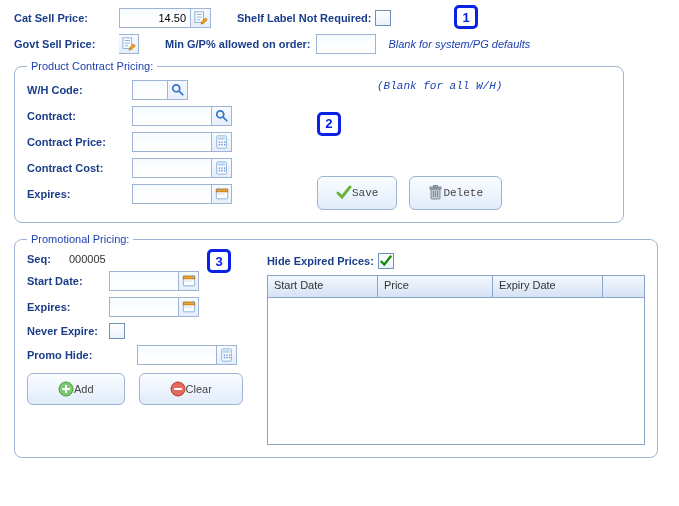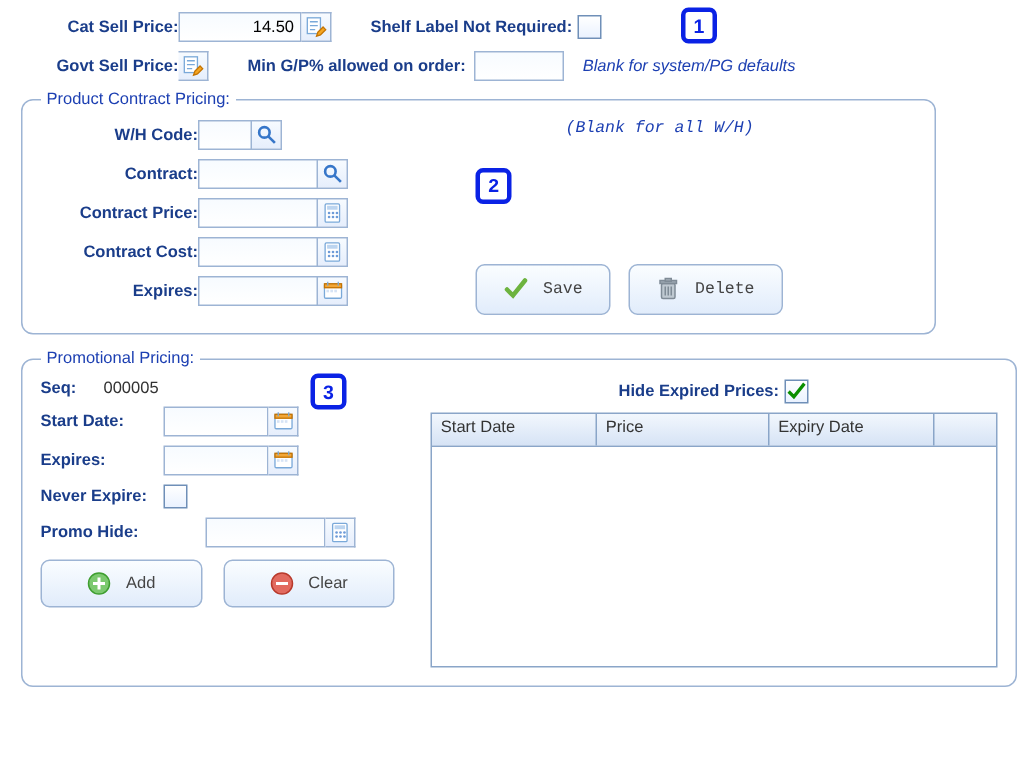--- a/index.html
+++ b/index.html
@@ -15,21 +15,21 @@
   .row {
     display: flex;
     align-items: center;
     margin-bottom: 6px;
   }
   .lbl {
     color: #1a3d8a;
     font-weight: bold;
     white-space: nowrap;
   }
-  .ileft { width: 105px; text-align: right; }
+  .ileft { width: 105px; }
   input[type="text"].txt {
     height: 20px;
     border: 1px solid #9db4d4;
     background: linear-gradient(#f7fbff,#fff);
     font-family: inherit;
     font-size: 11px;
     padding: 0 4px;
   }
   .txt.r { text-align: right; }
   .adorn {
@@ -73,21 +73,20 @@
     align-items: center;
     height: 34px;
     padding: 0 18px;
     border: 1px solid #9db4d4;
     border-radius: 6px;
     background: linear-gradient(#fafdff,#e1ecfb);
     cursor: pointer;
     font-family: inherit;
     font-size: 11px;
     color: #444;
-    gap: 10px;
   }
   .btn.small { height: 32px; padding: 0 30px; }
   .iconbox {
     display:inline-flex; align-items:center; justify-content:center;
   }
   .annot {
     display:inline-flex; align-items:center; justify-content:center;
     width: 24px; height: 24px;
     border: 3px solid #0a22e5;
     border-radius: 5px;
@@ -117,21 +116,21 @@
   }
   .gh:last-child { border-right: none; }
   
   .ico-s { width:14px; height:14px; }
 </style>
 </head>
 <body>
 
 <div class="row" style="position:relative;">
   <span class="lbl ileft">Cat Sell Price:</span>
-  <input type="text" class="txt r" style="width: 82px;" value="14.50">
+  <input type="text" class="txt r" style="width: 72px;" value="14.50">
   <span class="adorn">
     <svg class="ico-s" viewBox="0 0 16 16">
         <rect x="1" y="1" width="10" height="12" fill="#fff" stroke="#7aa9d9"></rect>
         <path d="M3 4h6M3 7h6M3 10h4" stroke="#7aa9d9"></path>
         <path d="M9 12l4-4 2 2-4 4-3 1z" fill="#f5a623" stroke="#c47300"></path>
       </svg>
   </span>
   <span style="width:26px"></span>
   <span class="lbl">Shelf Label Not Required:</span>
   <span class="chk">
@@ -340,21 +339,21 @@
             <svg width="16" height="16" viewBox="0 0 16 16">
                 <circle cx="8" cy="8" r="7" fill="#e26a5f" stroke="#b83a2c"></circle>
                 <rect x="4" y="7" width="8" height="2" fill="#fff"></rect>
               </svg>
           </span>
           <span>Clear</span>
         </button>
       </div>
     </div>
     <div style="flex:1">
-      <div class="row" style="justify-content:center">
+      <div class="row" style="justify-content:flex-start">
         <span class="lbl">Hide Expired Prices:</span>
         <span class="chk checked">
           <svg class="ico-s" viewBox="0 0 16 16">
               <path d="M2 8l4 4 8-10" stroke="#0a8f00" stroke-width="2.5" fill="none"></path>
             </svg>
         </span>
       </div>
       <div class="grid">
         <div class="grid-head">
           <div class="gh" style="width:110px">Start Date</div>

